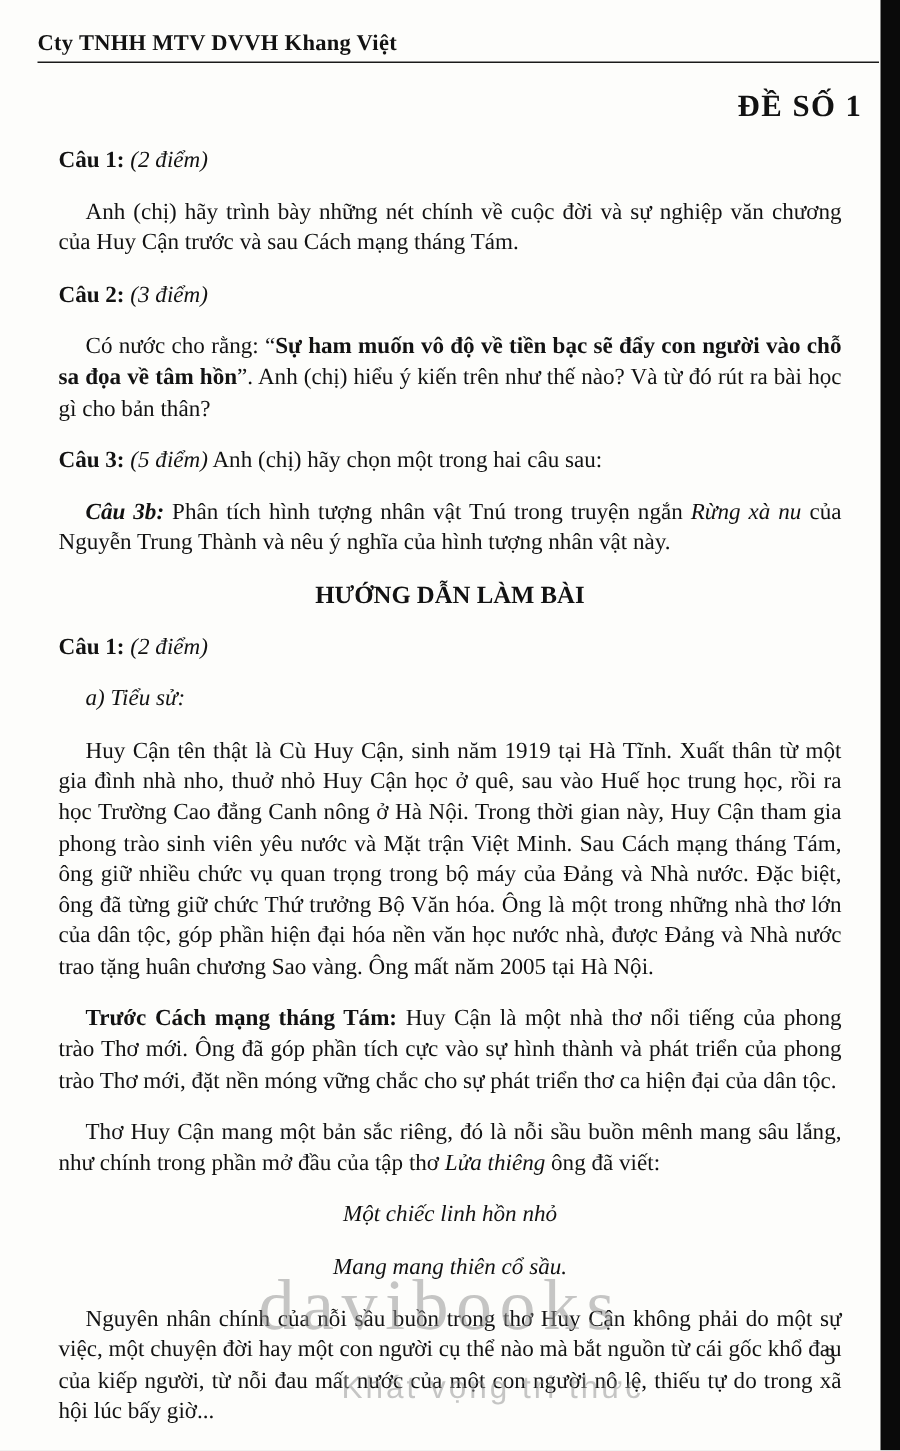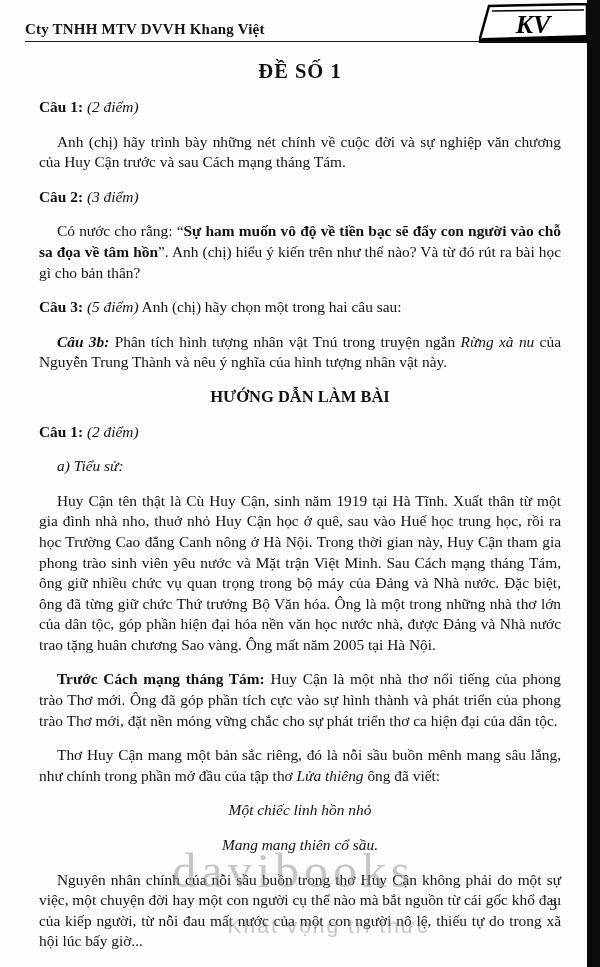--- a/index.html
+++ b/index.html
@@ -7,21 +7,21 @@
     position:relative;width:600px;height:967px;margin:0 auto;
     background:#fdfdfb;overflow:hidden;
     font-family:"Liberation Serif","DejaVu Serif",serif;color:#121212;
   }
   .black-strip{position:absolute;top:0;right:0;width:13px;height:967px;background:#0a0a0a;}
   .kv-logo{position:absolute;top:3px;right:13px;width:108px;height:40px;}
   .page-header{position:absolute;top:20px;left:25px;right:14px;}
   .company{font-size:15px;font-weight:bold;letter-spacing:.2px;}
   .header-rule{margin-top:3px;border-top:1.7px solid #1a1a1a;height:0;}
   .content{position:absolute;top:52px;left:25px;right:25px;}
-  .doc-title{margin:8px 0 12px 0;text-align:center;font-size:20.5px;font-weight:bold;letter-spacing:1px;}
+  .doc-title{margin:8px 0 12px 0;text-align:right;font-size:20.5px;font-weight:bold;letter-spacing:1px;}
   .doc-body{margin-top:4px;}
   .para{margin:14px;font-size:15.4px;line-height:20.6px;text-align:justify;}
   .para.body{text-indent:18px;}
   .para.question{text-indent:0;}
   .para.poem{text-align:center;text-indent:0;font-style:italic;}
   .para.section-heading{text-align:center;font-size:16.5px;margin:9px 0 8px 0;text-indent:0;}
   .seg-n{font-weight:normal;}
   .seg-b{font-weight:bold;}
   .seg-i{font-style:italic;}
   .seg-bi{font-weight:bold;font-style:italic;}
@@ -30,28 +30,20 @@
   .wm-slogan{font-size:21px;letter-spacing:2px;margin-top:16px;padding-left:70px;font-family:"Liberation Sans","DejaVu Sans",sans-serif;}
   .page-number{position:absolute;right:43px;top:896px;font-size:15.5px;}
 </style>
 </head>
 <body>
 
 <div class="page">
 
   <div class="black-strip"></div>
 
-  <div class="kv-logo">
-    <svg width="108" height="40" viewBox="0 0 108 40">
-      <polygon points="10,3 108,1 108,39 0,39" fill="#ffffff" stroke="#000000" stroke-width="2.5"></polygon>
-      <polygon points="0,39 108,39 108,32 3,35" fill="#000000"></polygon>
-      <line x1="13" y1="8" x2="105" y2="7" stroke="#000000" stroke-width="1.5"></line>
-      <text x="54" y="30" text-anchor="middle" font-size="26" font-weight="bold" font-style="italic" fill="#000000">KV</text>
-    </svg>
-  </div>
 
   <div class="page-header">
     <span class="company">Cty TNHH MTV DVVH Khang Việt</span>
     <div class="header-rule"></div>
   </div>
 
   <div class="content">
     <h1 class="doc-title">ĐỀ SỐ 1</h1>
     <div class="doc-body" id="doc-body">
         <p class="para question"><span class="seg-b">Câu 1: </span><span class="seg-i">(2 điểm)</span></p>

